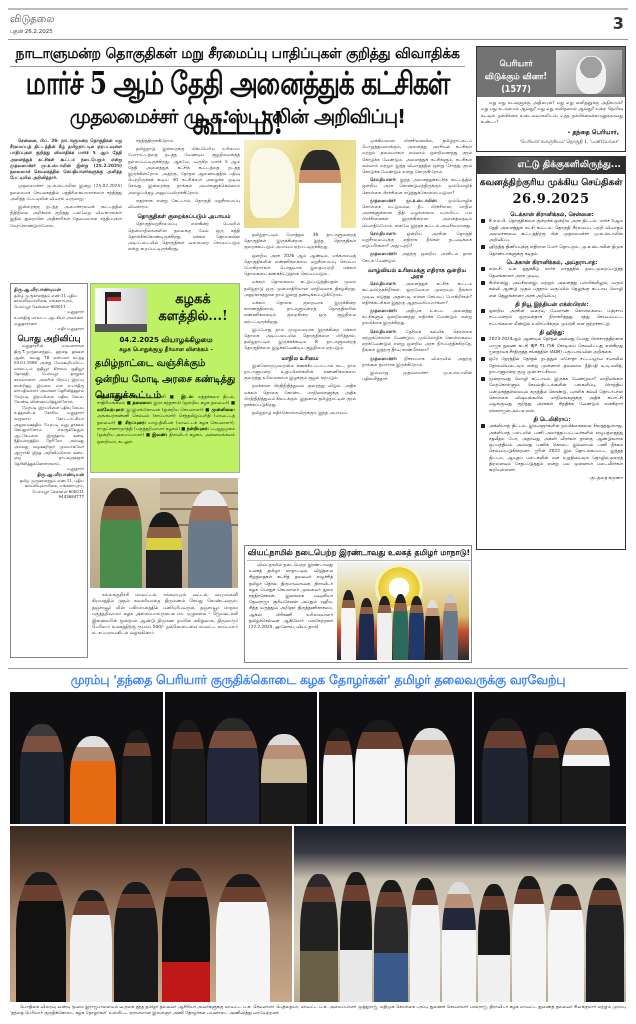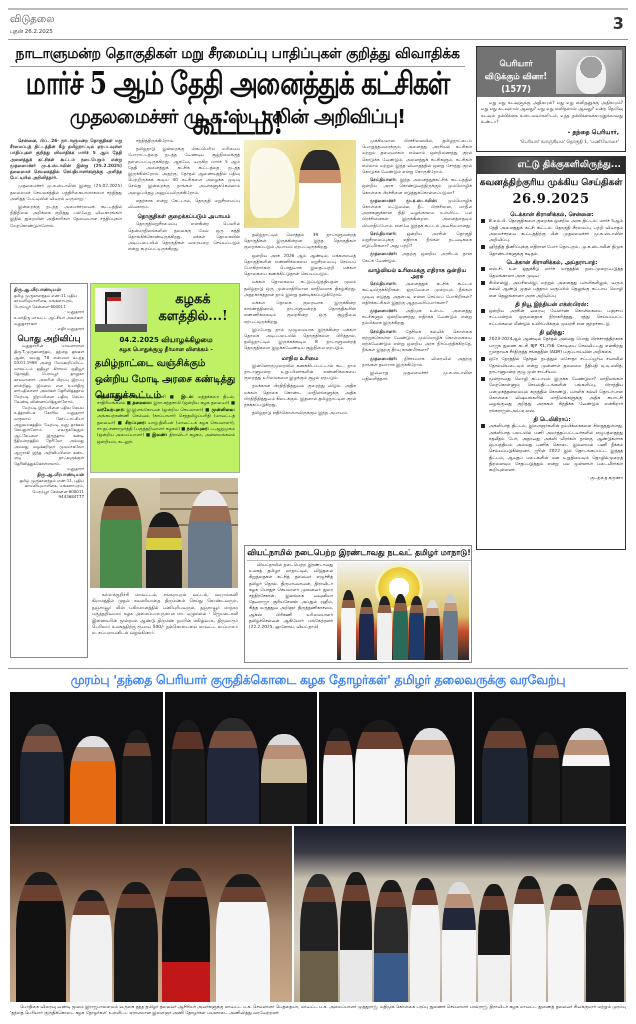--- a/index.html
+++ b/index.html
@@ -194,21 +194,21 @@
 
 <div class="wedding-photo">
   <div class="shelf"></div>
   <div class="wp-person wp1"></div>
   <div class="wp-person wp2"></div>
   <div class="wp-person wp3"></div>
 </div>
 <div class="wedding-caption">கள்ளக்குறிச்சி மாவட்டம், சங்கராபுரம் வட்டம், வரராங்கனி கிராமத்தில் முதல் சுயமரியாதை திருமணம் செய்து கொண்டவரும், தஞ்சாவூர் மின் பகிர்மானத்தில் பணிபுரிபவரும், தஞ்சாவூர் மாநகர பகுத்தறிவாளர் கழக அமைப்பாளருமான மா. ஏழுமலை - ஜெயலட்சுமி இணையரின் மூன்றாம் ஆண்டு திருமண நாளின் மகிழ்வாக, திருவாரூர் பெரியார் உலகத்திற்கு ரூபாய் 500/- நன்கொடையை மாவட்ட காப்பாளர் ம. சுப்பராயனிடம் வழங்கினார்.</div>
 
 <div class="vietnam-box">
-  <div class="vietnam-title">வியட்நாமில் நடைபெற்ற இரண்டாவது நடவட் தமிழர் மாநாடு!</div>
+  <div class="vietnam-title">வியட்நாமில் நடைபெற்ற இரண்டாவது உலகத் தமிழர் மாநாடு!</div>
   <div class="vietnam-text">வியட்நாமில் நடைபெற்ற இரண்டாவது உலகத் தமிழர் மாநாட்டில், விடுதலை சிறுத்தைகள் கட்சித் தலைவர் எழுச்சித் தமிழர் தொல். திருமாவளவன், திராவிடர் கழக பொதுச் செயலாளர் முனைவர் துரை சந்திரசேகரன், இலங்கை வவுனியா தேவராஜா சூரியசேனன் அப்துல் ரஹீம், சித்த மருத்துவ அறிஞர் திருத்தணிகாசலம், ஆக்ஸ் பிரிகணி உரிமையாளர் தமிழ்ச்செல்வன் ஆகியோர் பங்கேற்றனர் (22.2.2025, ஹனோய், வியட்நாம்)</div>
   <div class="vietnam-photo">
     <div class="globe"></div>
     <div class="vp-person" style="left:4px;height:70px;background:linear-gradient(#222 0 14%,#8c5f44 14% 26%,#f5f5f5 26%);"></div>
     <div class="vp-person" style="left:22px;height:62px;background:linear-gradient(#222 0 14%,#8c5f44 14% 26%,#1e2a50 26%);"></div>
     <div class="vp-person" style="left:40px;height:64px;background:linear-gradient(#222 0 14%,#8c5f44 14% 26%,#f0f0f0 26%);"></div>
     <div class="vp-person" style="left:56px;height:66px;background:linear-gradient(#222 0 14%,#8c5f44 14% 26%,#2a6a5a 26%);"></div>
     <div class="vp-person" style="left:72px;height:64px;background:linear-gradient(#222 0 14%,#8c5f44 14% 26%,#1e3a6a 26%);"></div>
     <div class="vp-person" style="left:88px;height:60px;background:linear-gradient(#ddd 0 14%,#c49a7a 14% 26%,#1a1a1a 26%);"></div>
     <div class="vp-person" style="left:106px;height:66px;background:linear-gradient(#ccc 0 14%,#c49a7a 14% 26%,#6a7a8a 26%);"></div>

